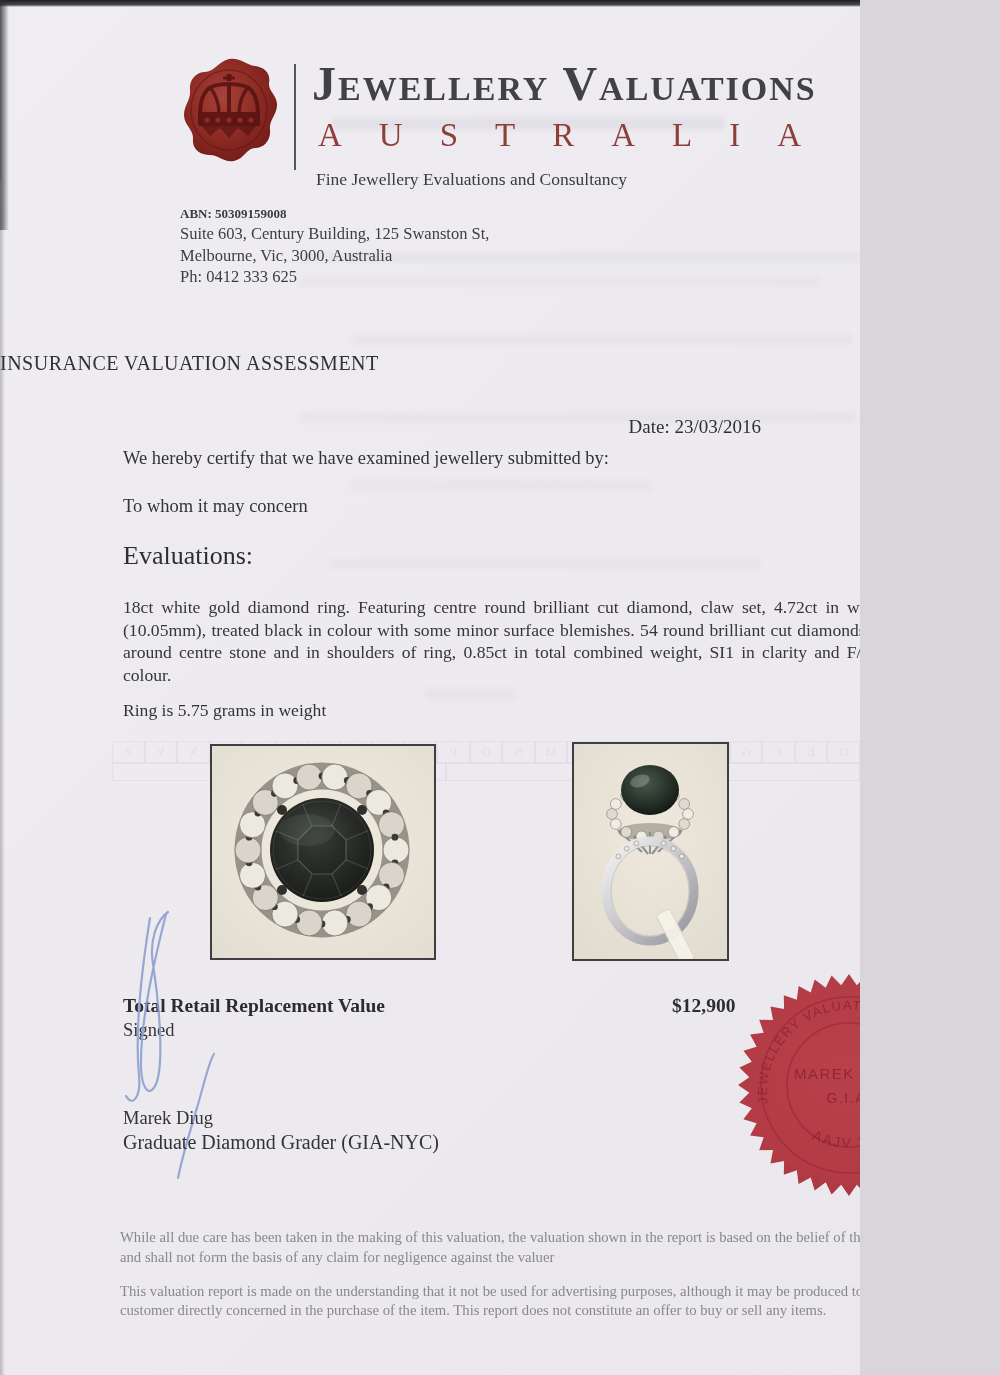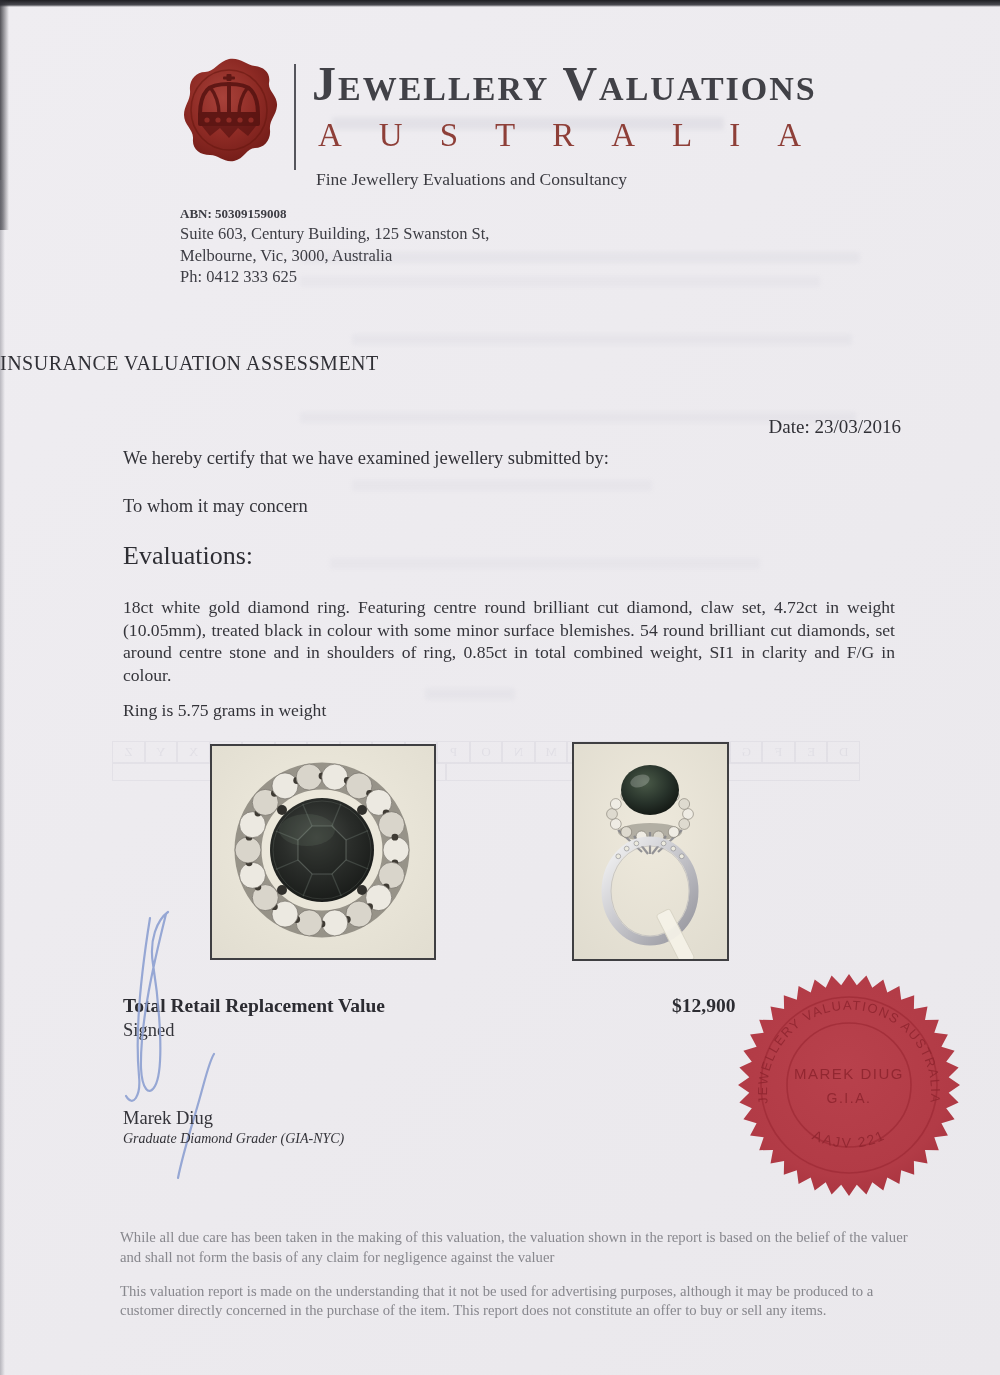--- a/index.html
+++ b/index.html
@@ -1,17 +1,17 @@
 <!DOCTYPE html>
 <html><head>
 <meta charset="utf-8">
 <style>
   html,body{margin:0;padding:0;background:#d8d6da;}
   .page{
-    position:relative;width:1000px;height:1375px;overflow:hidden;
+    position:relative;width:860px;height:1375px;overflow:hidden;
     background:linear-gradient(135deg,#efedf1 0%,#edebef 40%,#eae8ec 100%);
     font-family:"Liberation Serif","DejaVu Serif",serif;color:#333339;
   }
   
   .scan-edge-top{position:absolute;left:0;top:0;width:100%;height:7px;
     background:linear-gradient(#1e1e22,#4a4a50 70%,rgba(80,80,90,0));}
   .scan-edge-left{position:absolute;left:0;top:0;width:9px;height:230px;
     background:linear-gradient(to right,#2c2c32,rgba(90,90,100,0));
     opacity:.8;}
   .scan-edge-left2{position:absolute;left:0;top:180px;width:5px;height:1195px;
@@ -53,21 +53,21 @@
 
   .photo-frame{position:absolute;border:2px solid #3f3f42;background:#ebe7db;}
   .photo-left{left:210px;top:744px;width:222px;height:212px;}
   .photo-right{left:572px;top:742px;width:153px;height:215px;}
   .photo-frame svg{display:block;}
 
   .value-label{position:absolute;left:123px;top:995px;font-size:19.5px;font-weight:bold;color:#2c2c32;}
   .value-amount{position:absolute;left:672px;top:995px;font-size:19.5px;font-weight:bold;color:#2c2c32;}
   .signed-label{position:absolute;left:123px;top:1020px;font-size:18.5px;}
   .valuer-name{position:absolute;left:123px;top:1108px;font-size:18.5px;}
-  .valuer-title{position:absolute;left:123px;top:1131px;font-size:14px;font-style:italic;}
+  .valuer-title{position:absolute;left:123px;top:1131px;font-size:20px;}
   .signature-svg{position:absolute;left:110px;top:882px;pointer-events:none;}
 
   .rosette{position:absolute;left:736px;top:971px;}
 
   .footer{position:absolute;left:120px;top:1228px;width:794px;font-size:14.7px;
     line-height:19.8px;color:#87878d;}
   .footer p{margin:0 0 14px 0;}
 </style>
 </head>
 <body>

